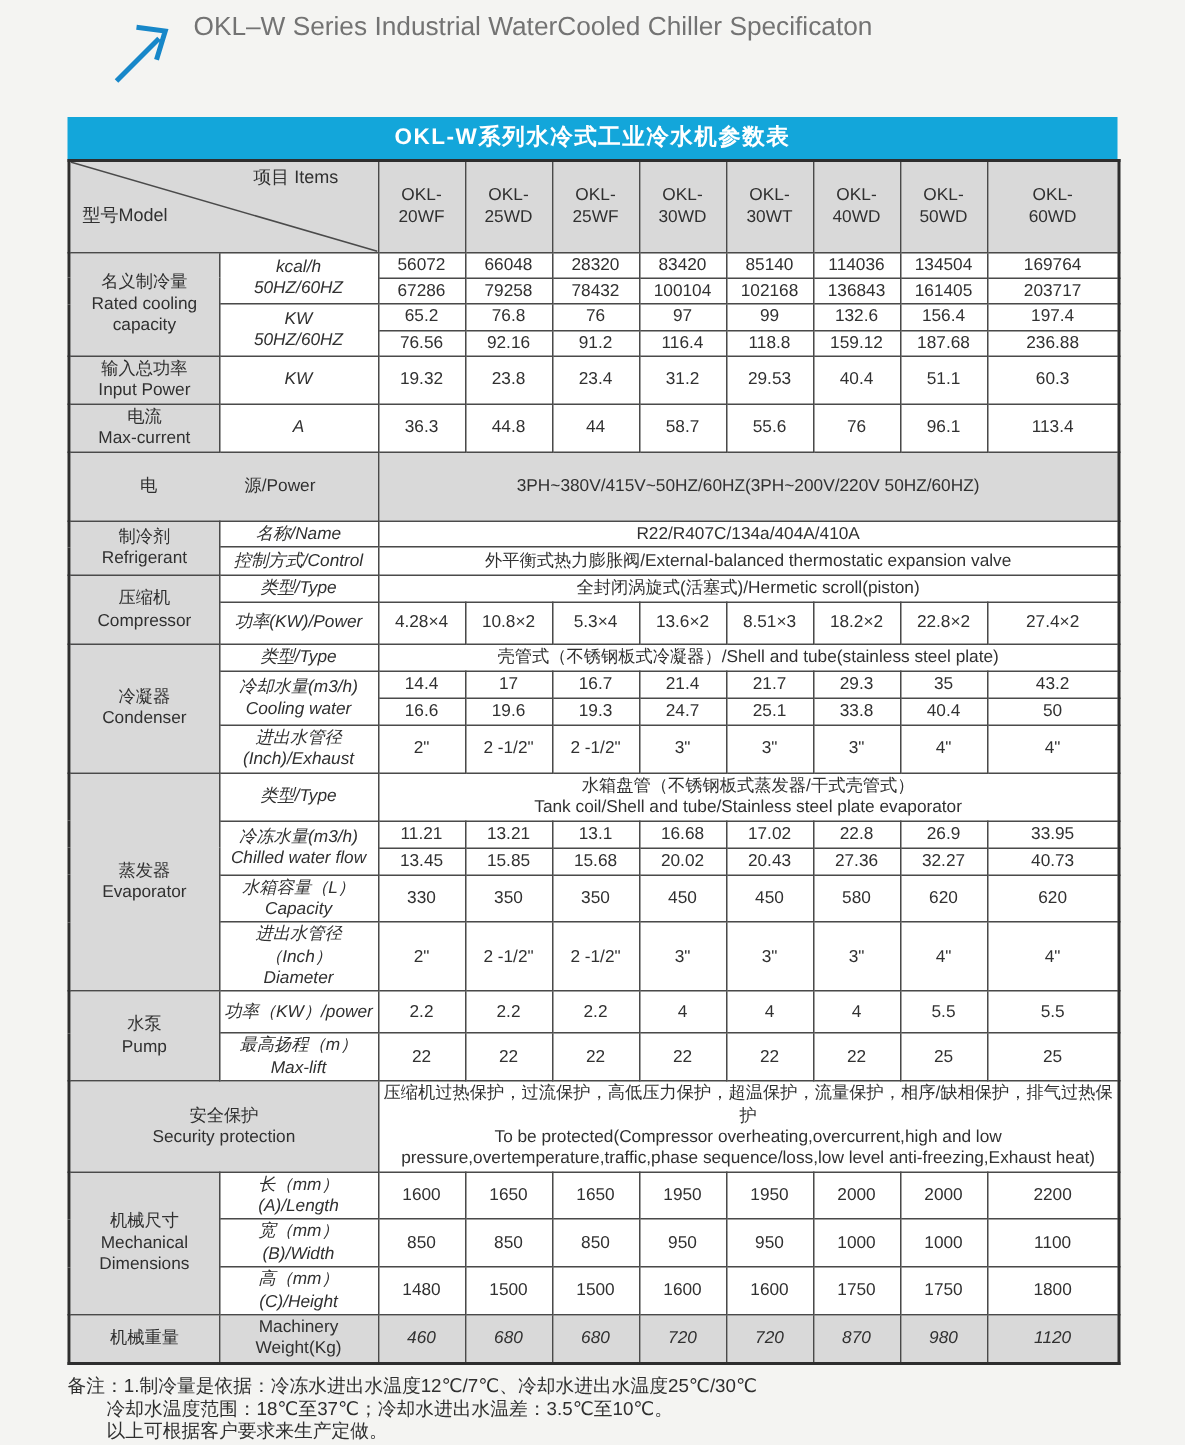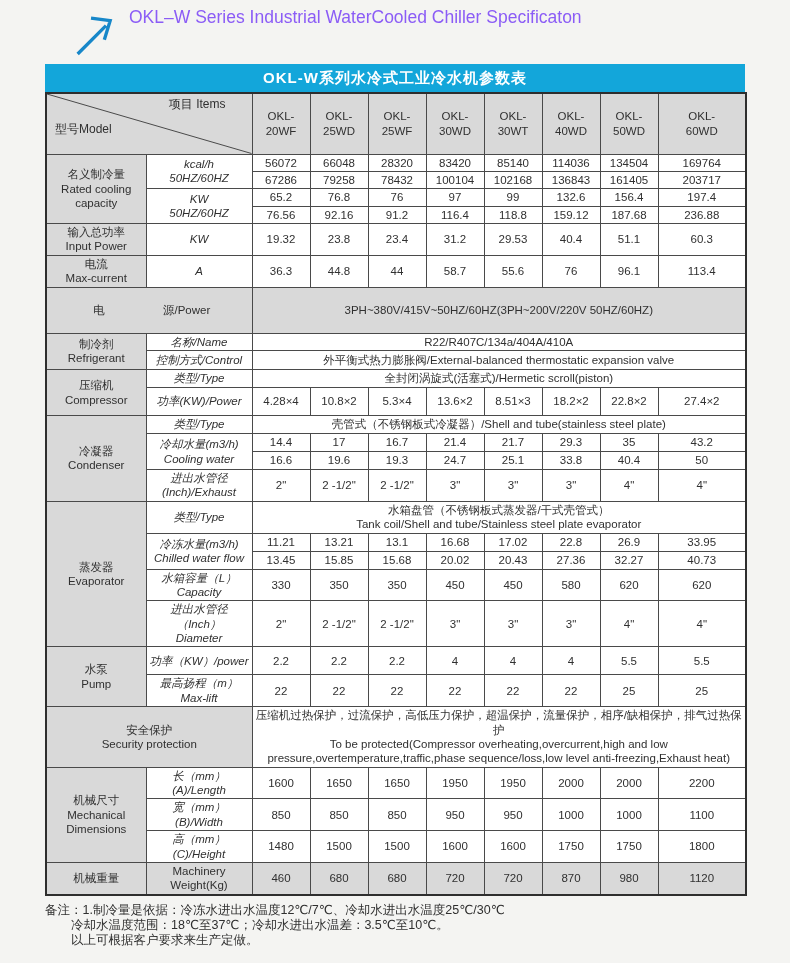--- a/index.html
+++ b/index.html
@@ -9,43 +9,43 @@
     font-family:"Liberation Sans","DejaVu Sans",sans-serif;
     color:#333;
     overflow:hidden;
   }
   .page{box-sizing:border-box;width:790px;height:963px;padding:6px 45px 0 45px;}
 
   
   .masthead{display:flex;align-items:flex-start;gap:8px;margin-left:26px;height:58px;}
   .arrow-wrap{width:50px;height:52px;flex:0 0 auto;margin-top:2px;}
   .titles h1{margin:0;font-size:25px;line-height:30px;font-weight:bold;color:#2c2c2c;letter-spacing:1px;}
-  .titles .subtitle{font-size:17.5px;line-height:22px;color:#8b5cf6;}
+  .titles .subtitle{font-size:17.5px;line-height:22px;color:#737373;}
 
   
   .banner{
-    margin-top:0;height:28px;background:#13a6da;color:#fff;
+    margin-top:14px;height:28px;background:#13a6da;color:#fff;
     font-size:15px;font-weight:bold;text-align:center;line-height:28px;letter-spacing:1px;
   }
 
   
   table.spec{border-collapse:collapse;table-layout:fixed;width:700px;border:2px solid #2e2e2e;}
   table.spec th,table.spec td{
     border:1px solid #4a4a4a;
     font-size:11.5px;font-weight:normal;color:#303030;
     text-align:center;vertical-align:middle;
     padding:1px 2px;line-height:1.25;
     white-space:pre-line;
     overflow:hidden;
   }
   .gray{background:#d9d9d9;}
   .glabel{background:#d9d9d9;}
   .ilabel{background:#ffffff;font-style:italic;}
   .val{background:#ffffff;}
-  .val.gray{background:#d9d9d9;}
+  .val.gray{background:#d9d9d9;font-style:italic;}
   .model{background:#d9d9d9;font-size:12px;}
 
   
   .corner{position:relative;background:#d9d9d9;padding:0;}
   .corner svg{position:absolute;left:0;top:0;width:100%;height:100%;}
   .corner .c-model{position:absolute;left:8px;bottom:17px;font-size:12px;}
   .corner .c-items{position:absolute;right:26px;top:3px;font-size:12px;text-align:right;}
 
   
   .powercell{padding:0;}

